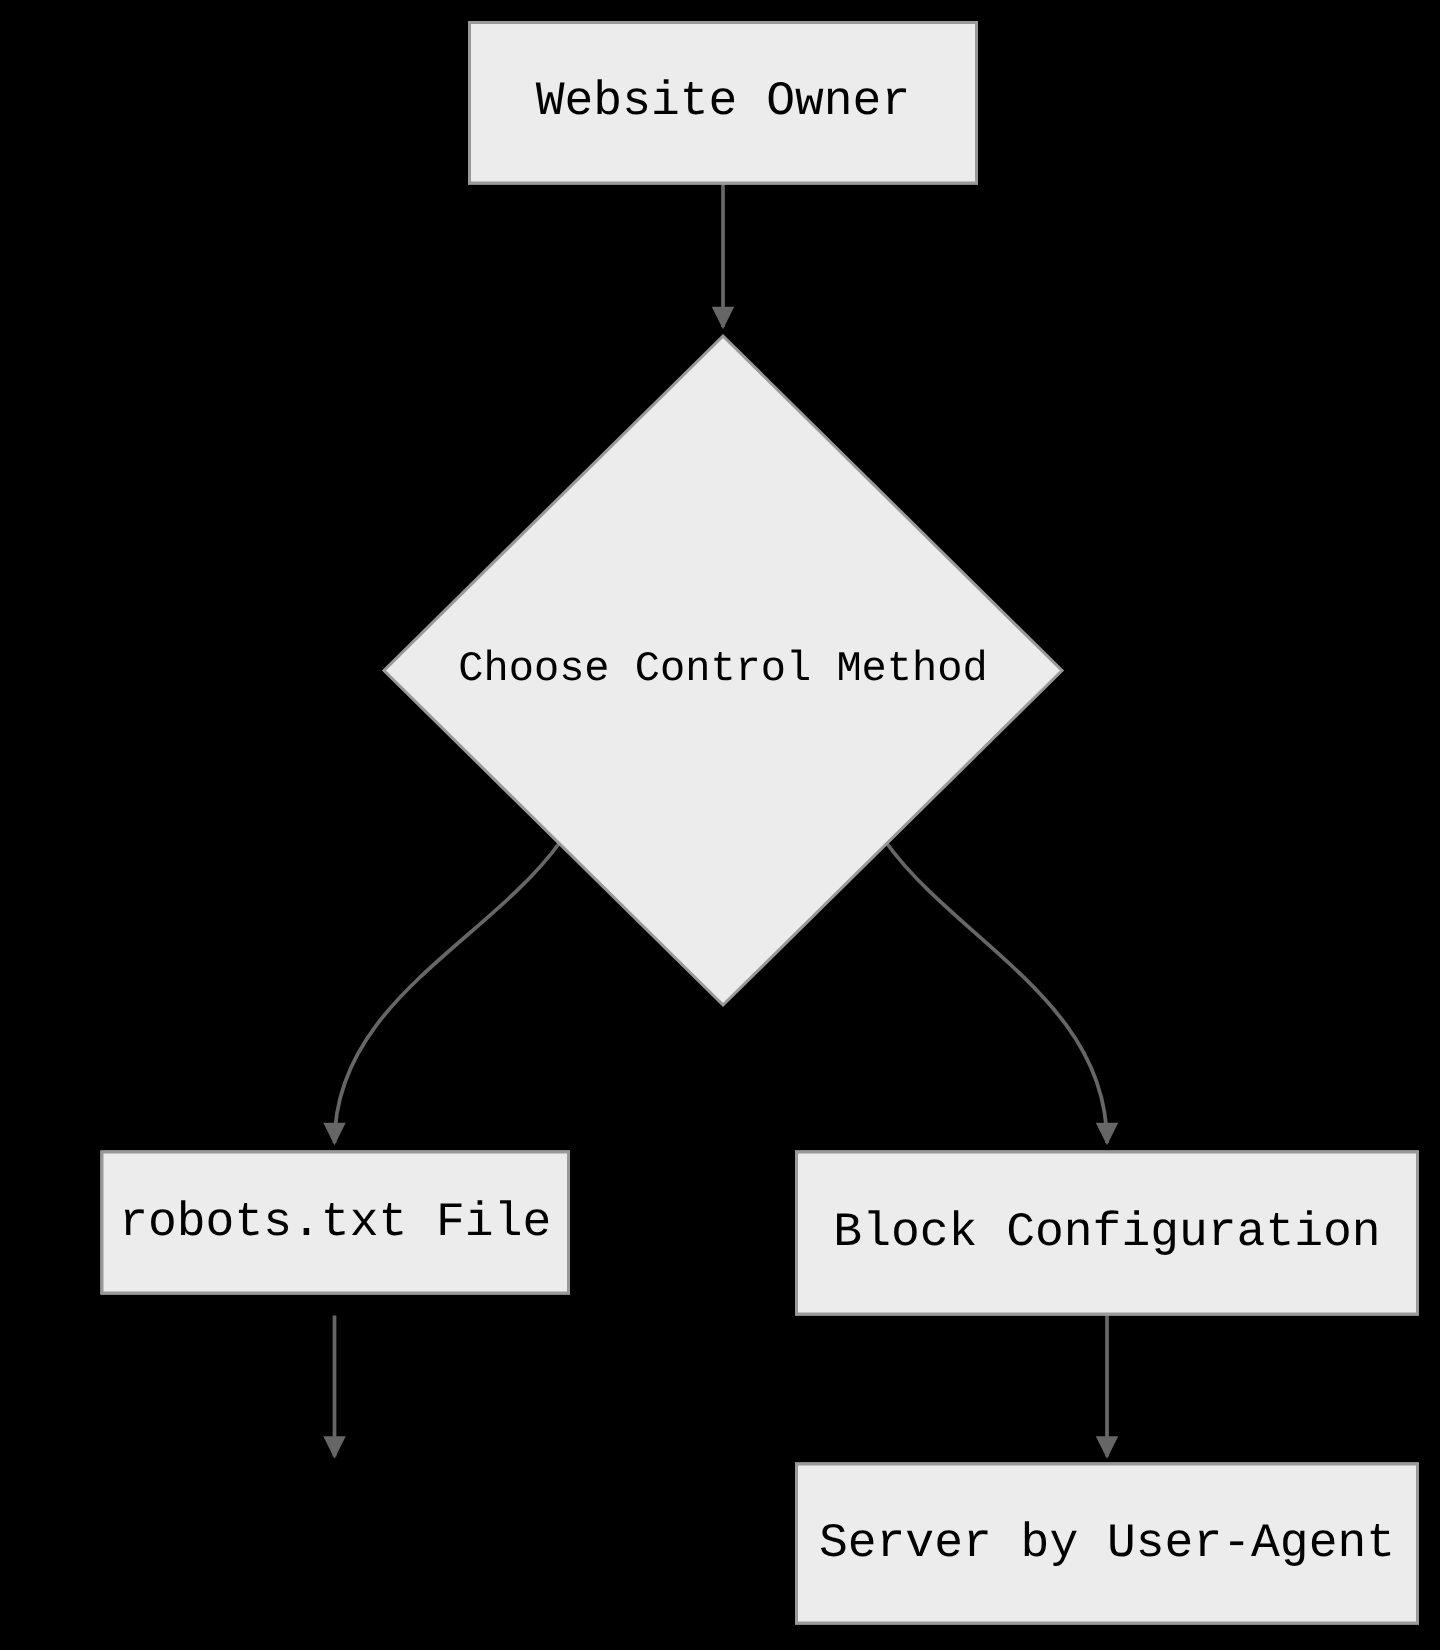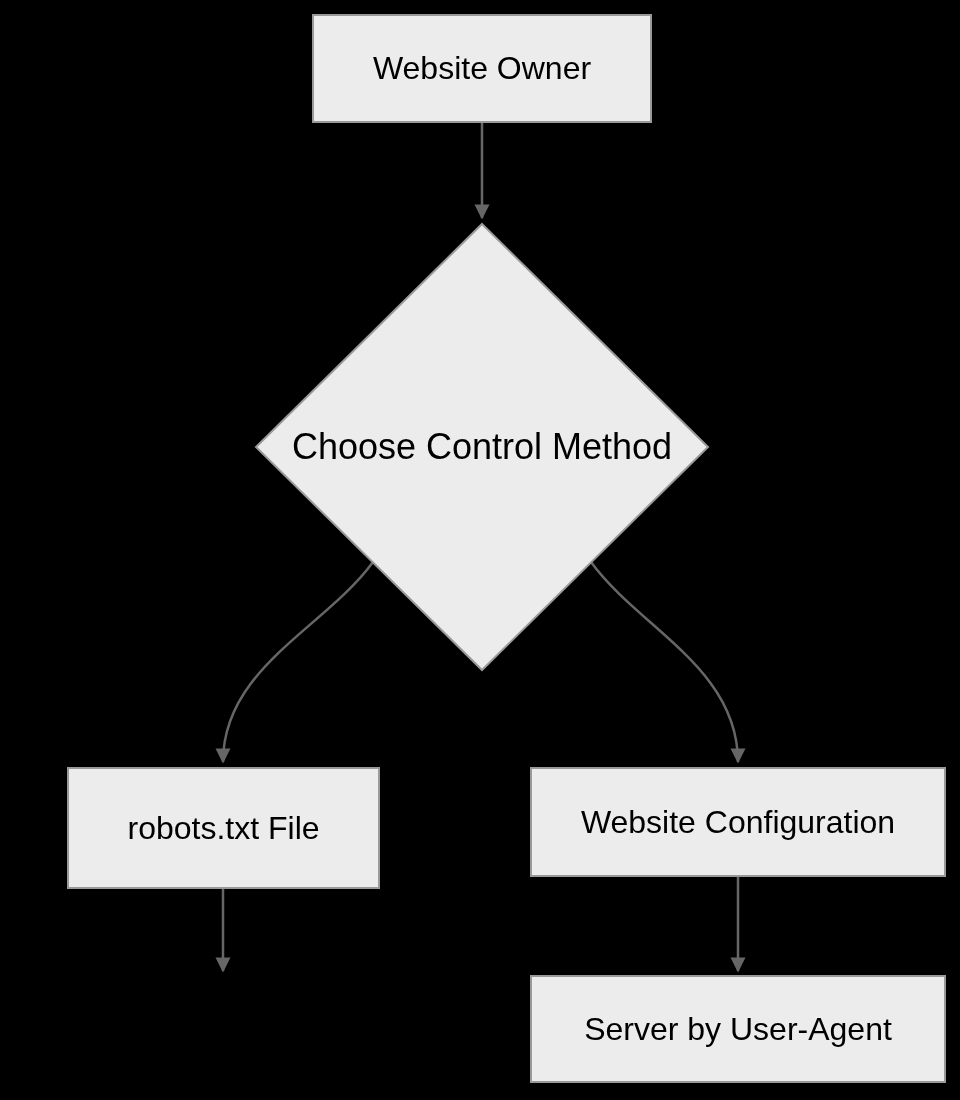--- a/index.html
+++ b/index.html
@@ -5,21 +5,21 @@
   html, body {
     margin: 0;
     padding: 0;
     background: #000000;
   }
   .canvas {
     position: relative;
     width: 960px;
     height: 1100px;
     background: var(--background, #000000);
-    font-family: Liberation Sans, sans-serif;
+    font-family: Liberation Mono, monospace;
     overflow: hidden;
   }
   .edges-layer {
     position: absolute;
     left: 0;
     top: 0;
   }
   .edge {
     stroke: var(--edge, #666666);
     stroke-width: 2.5;
@@ -45,21 +45,21 @@
     font-size: 32px;
     line-height: 1.2;
     color: var(--text, #000000);
     white-space: nowrap;
   }
   .diamond-label {
     position: absolute;
     display: flex;
     align-items: center;
     justify-content: center;
-    font-size: 36px;
+    font-size: 28px;
     line-height: 1.2;
     color: var(--text, #000000);
     white-space: nowrap;
     pointer-events: none;
   }
 </style>
 </head>
 <body>
 
 <div class="canvas">
@@ -81,26 +81,26 @@
   </svg>
 
   <div class="node" style="left:312px; top:14px; width:340px; height:109px;">
     <span>Website Owner</span>
   </div>
 
   <div class="diamond-label" style="left:282px; top:417px; width:400px; height:60px;">
     <span>Choose Control Method</span>
   </div>
 
-  <div class="node" style="left:67px; top:767px; width:313px; height:122px;">
+  <div class="node" style="left:67px; top:767px; width:313px; height:96px;">
     <span>robots.txt File</span>
   </div>
 
   <div class="node" style="left:530px; top:767px; width:416px; height:110px;">
-    <span>Website Configuration</span>
+    <span>Block Configuration</span>
   </div>
 
 
   <div class="node" style="left:530px; top:975px; width:416px; height:108px;">
     <span>Server by User-Agent</span>
   </div>
 
 </div>
 
 </body></html>

